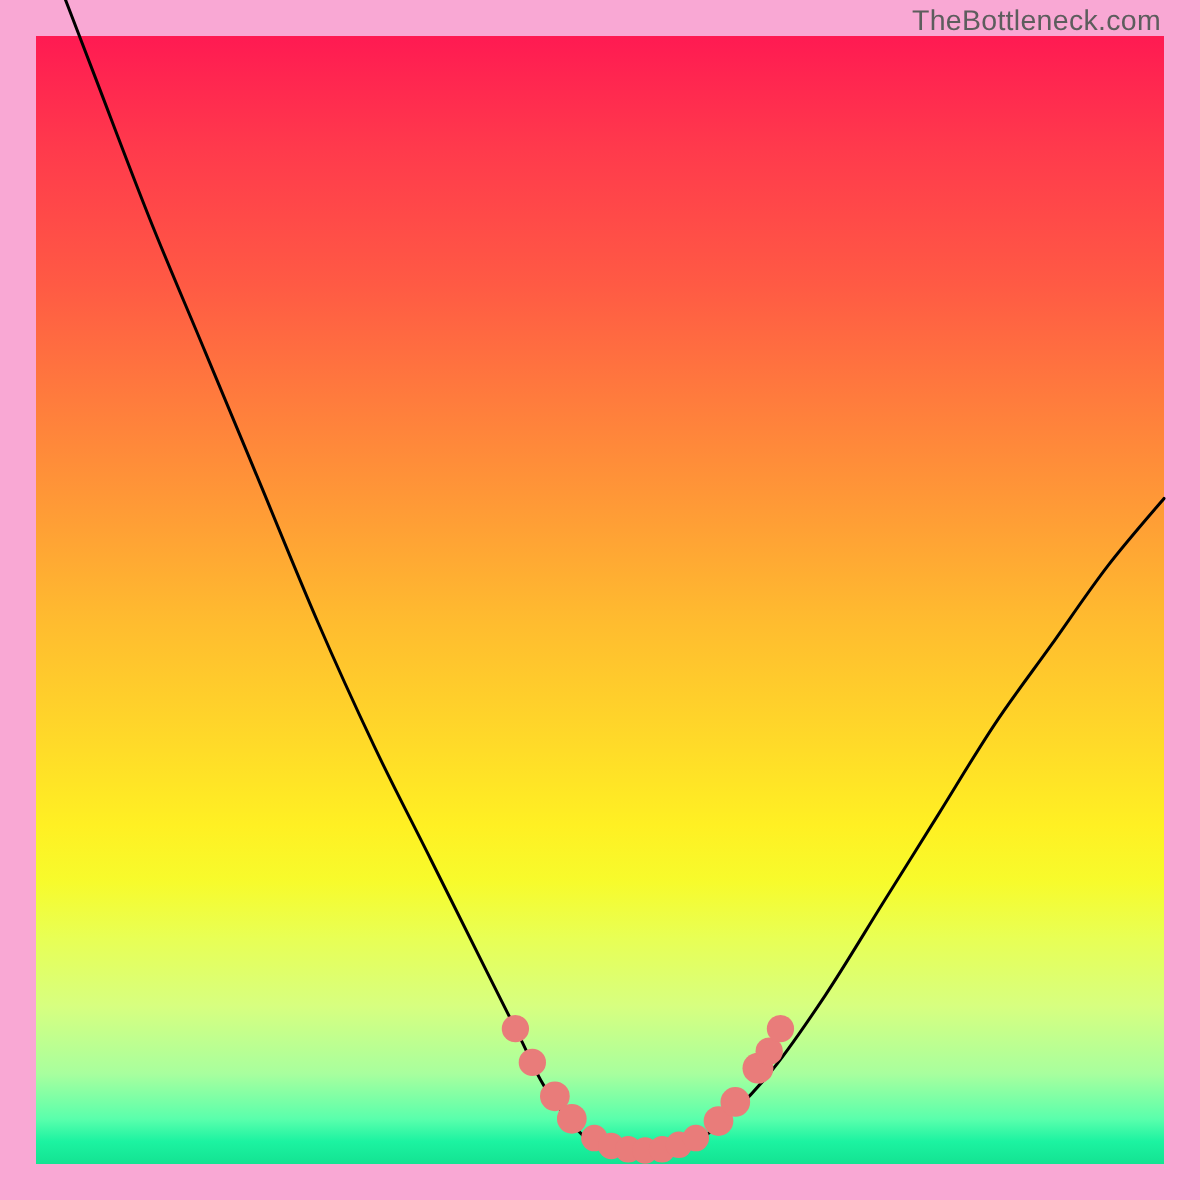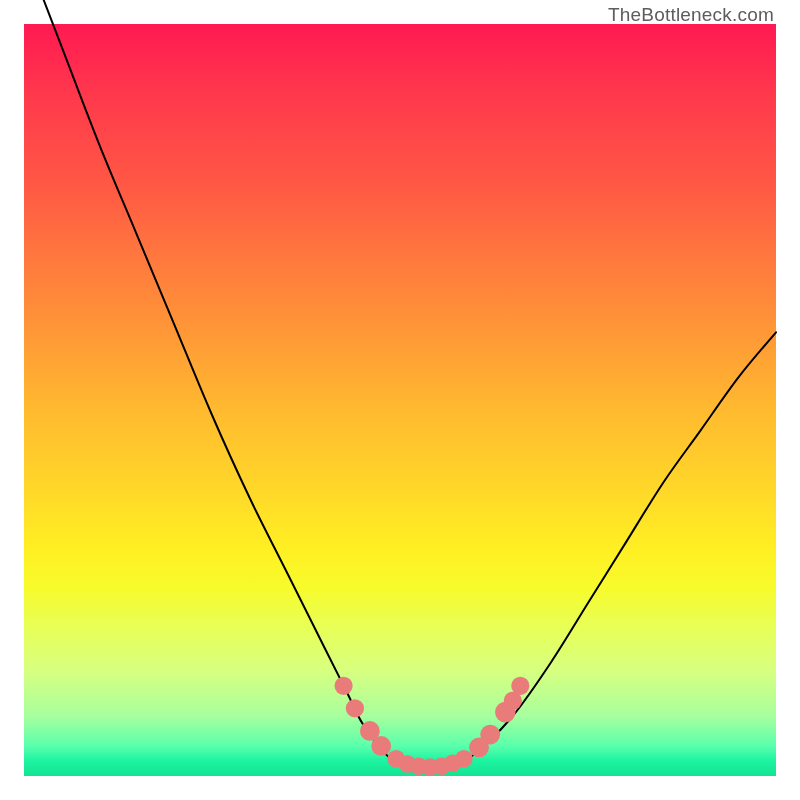--- a/index.html
+++ b/index.html
@@ -10,21 +10,21 @@
     background: #000;
     overflow: hidden;
     font-family: Arial, Helvetica, sans-serif;
   }
   .frame {
     position: absolute;
     left: 0;
     top: 0;
     width: 800px;
     height: 800px;
-    background: #ffffff;
+    background: #f9a8d4;
   }
   .plot {
     position: absolute;
     left: 24px;
     top: 24px;
     width: 752px;
     height: 752px;
     background: linear-gradient(
       to bottom,
       #ff1a52 0%,

